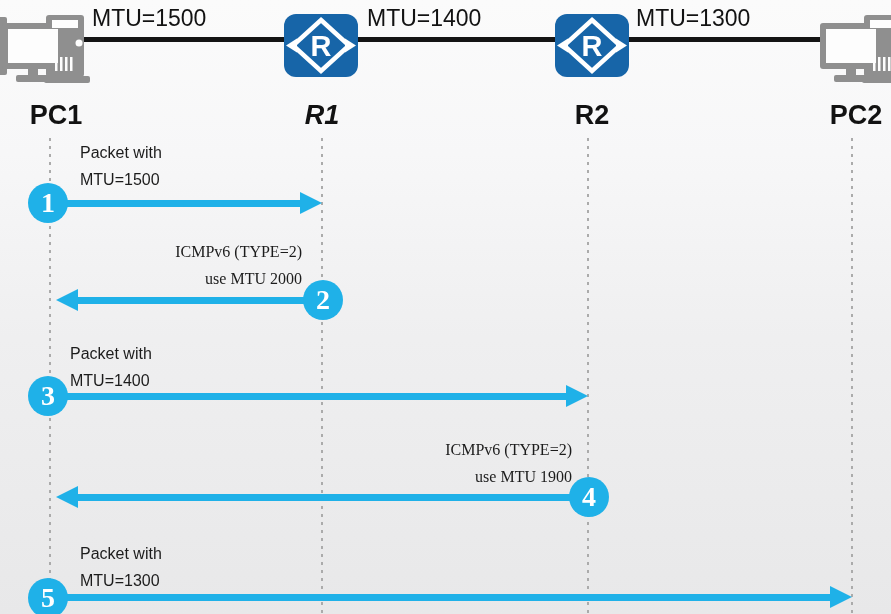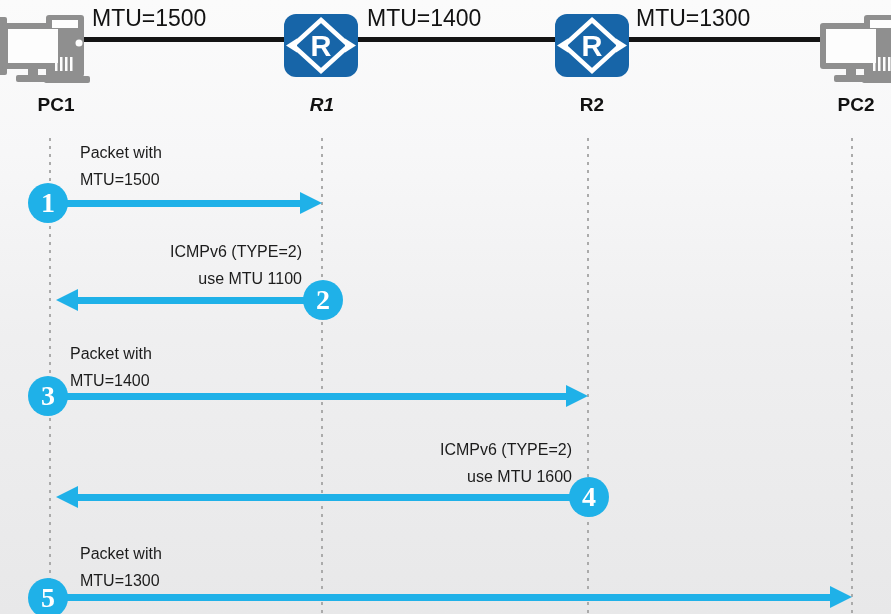--- a/index.html
+++ b/index.html
@@ -4,31 +4,31 @@
 <style>
   html,body{margin:0;padding:0;}
   body{font-family:"Liberation Sans","DejaVu Sans",sans-serif;}
   #stage{
     position:relative;width:891px;height:614px;overflow:hidden;
     background:linear-gradient(180deg,#fbfbfb 0%,#f7f7f8 25%,#efeff0 55%,#e8e8e9 100%);
   }
   
   .link-line{position:absolute;left:84px;top:37px;width:740px;height:5px;background:#141414;}
   .mtu-label{position:absolute;top:5px;font-size:23px;color:#121212;white-space:nowrap;}
-  .node-label{position:absolute;top:94px;font-size:19px;font-weight:bold;color:#121212;transform:translateX(-50%);white-space:nowrap;}
+  .node-label{position:absolute;top:100px;font-size:27px;font-weight:bold;color:#121212;transform:translateX(-50%);white-space:nowrap;}
   .node-icon{position:absolute;}
   .pc-strip{position:absolute;left:0;top:17px;width:7px;height:58px;background:#8f8f8f;border-radius:0 2px 2px 0;}
   
   .lifeline{
     position:absolute;top:138px;width:2px;height:476px;
     background:repeating-linear-gradient(to bottom,#ababab 0 3px,transparent 3px 8px);
   }
   
   .msg-text{position:absolute;font-size:16px;line-height:27px;color:#1c1c1c;white-space:nowrap;}
-  .msg-text.right{text-align:right;}
+  .msg-text.right{text-align:right;font-family:Liberation Serif, serif;}
   .shaft{position:absolute;height:7px;background:#1fb1e8;}
   .head-right{position:absolute;width:0;height:0;border-top:11px solid transparent;border-bottom:11px solid transparent;border-left:22px solid #1fb1e8;}
   .head-left{position:absolute;width:0;height:0;border-top:11px solid transparent;border-bottom:11px solid transparent;border-right:22px solid #1fb1e8;}
   .step-badge{
     position:absolute;width:40px;height:40px;border-radius:50%;background:#1fb1e8;
     color:#fff;font-family:"Liberation Serif","DejaVu Serif",serif;font-weight:bold;
     font-size:28px;line-height:40px;text-align:center;
   }
 </style>
 </head>
@@ -110,37 +110,37 @@
   <div class="msg-text" style="left:80px;top:139px;">
     <div>Packet with</div>
     <div>MTU=1500</div>
   </div>
   <div class="shaft" style="left:50px;top:200px;width:250px;"></div>
   <div class="head-right" style="left:300px;top:192px;"></div>
   <div class="step-badge" style="left:28px;top:183px;">1</div>
 
   <div class="msg-text right" style="right:589px;top:238px;">
     <div>ICMPv6 (TYPE=2)</div>
-    <div>use MTU 1100</div>
+    <div>use MTU 2000</div>
   </div>
   <div class="shaft" style="left:78px;top:297px;width:245px;"></div>
   <div class="head-left" style="left:56px;top:289px;"></div>
   <div class="step-badge" style="left:303px;top:280px;">2</div>
 
   <div class="msg-text" style="left:70px;top:340px;">
     <div>Packet with</div>
     <div>MTU=1400</div>
   </div>
   <div class="shaft" style="left:50px;top:393px;width:516px;"></div>
   <div class="head-right" style="left:566px;top:385px;"></div>
   <div class="step-badge" style="left:28px;top:376px;">3</div>
 
   <div class="msg-text right" style="right:319px;top:436px;">
     <div>ICMPv6 (TYPE=2)</div>
-    <div>use MTU 1600</div>
+    <div>use MTU 1900</div>
   </div>
   <div class="shaft" style="left:78px;top:494px;width:511px;"></div>
   <div class="head-left" style="left:56px;top:486px;"></div>
   <div class="step-badge" style="left:569px;top:477px;">4</div>
 
   <div class="msg-text" style="left:80px;top:540px;">
     <div>Packet with</div>
     <div>MTU=1300</div>
   </div>
   <div class="shaft" style="left:50px;top:594px;width:780px;"></div>

